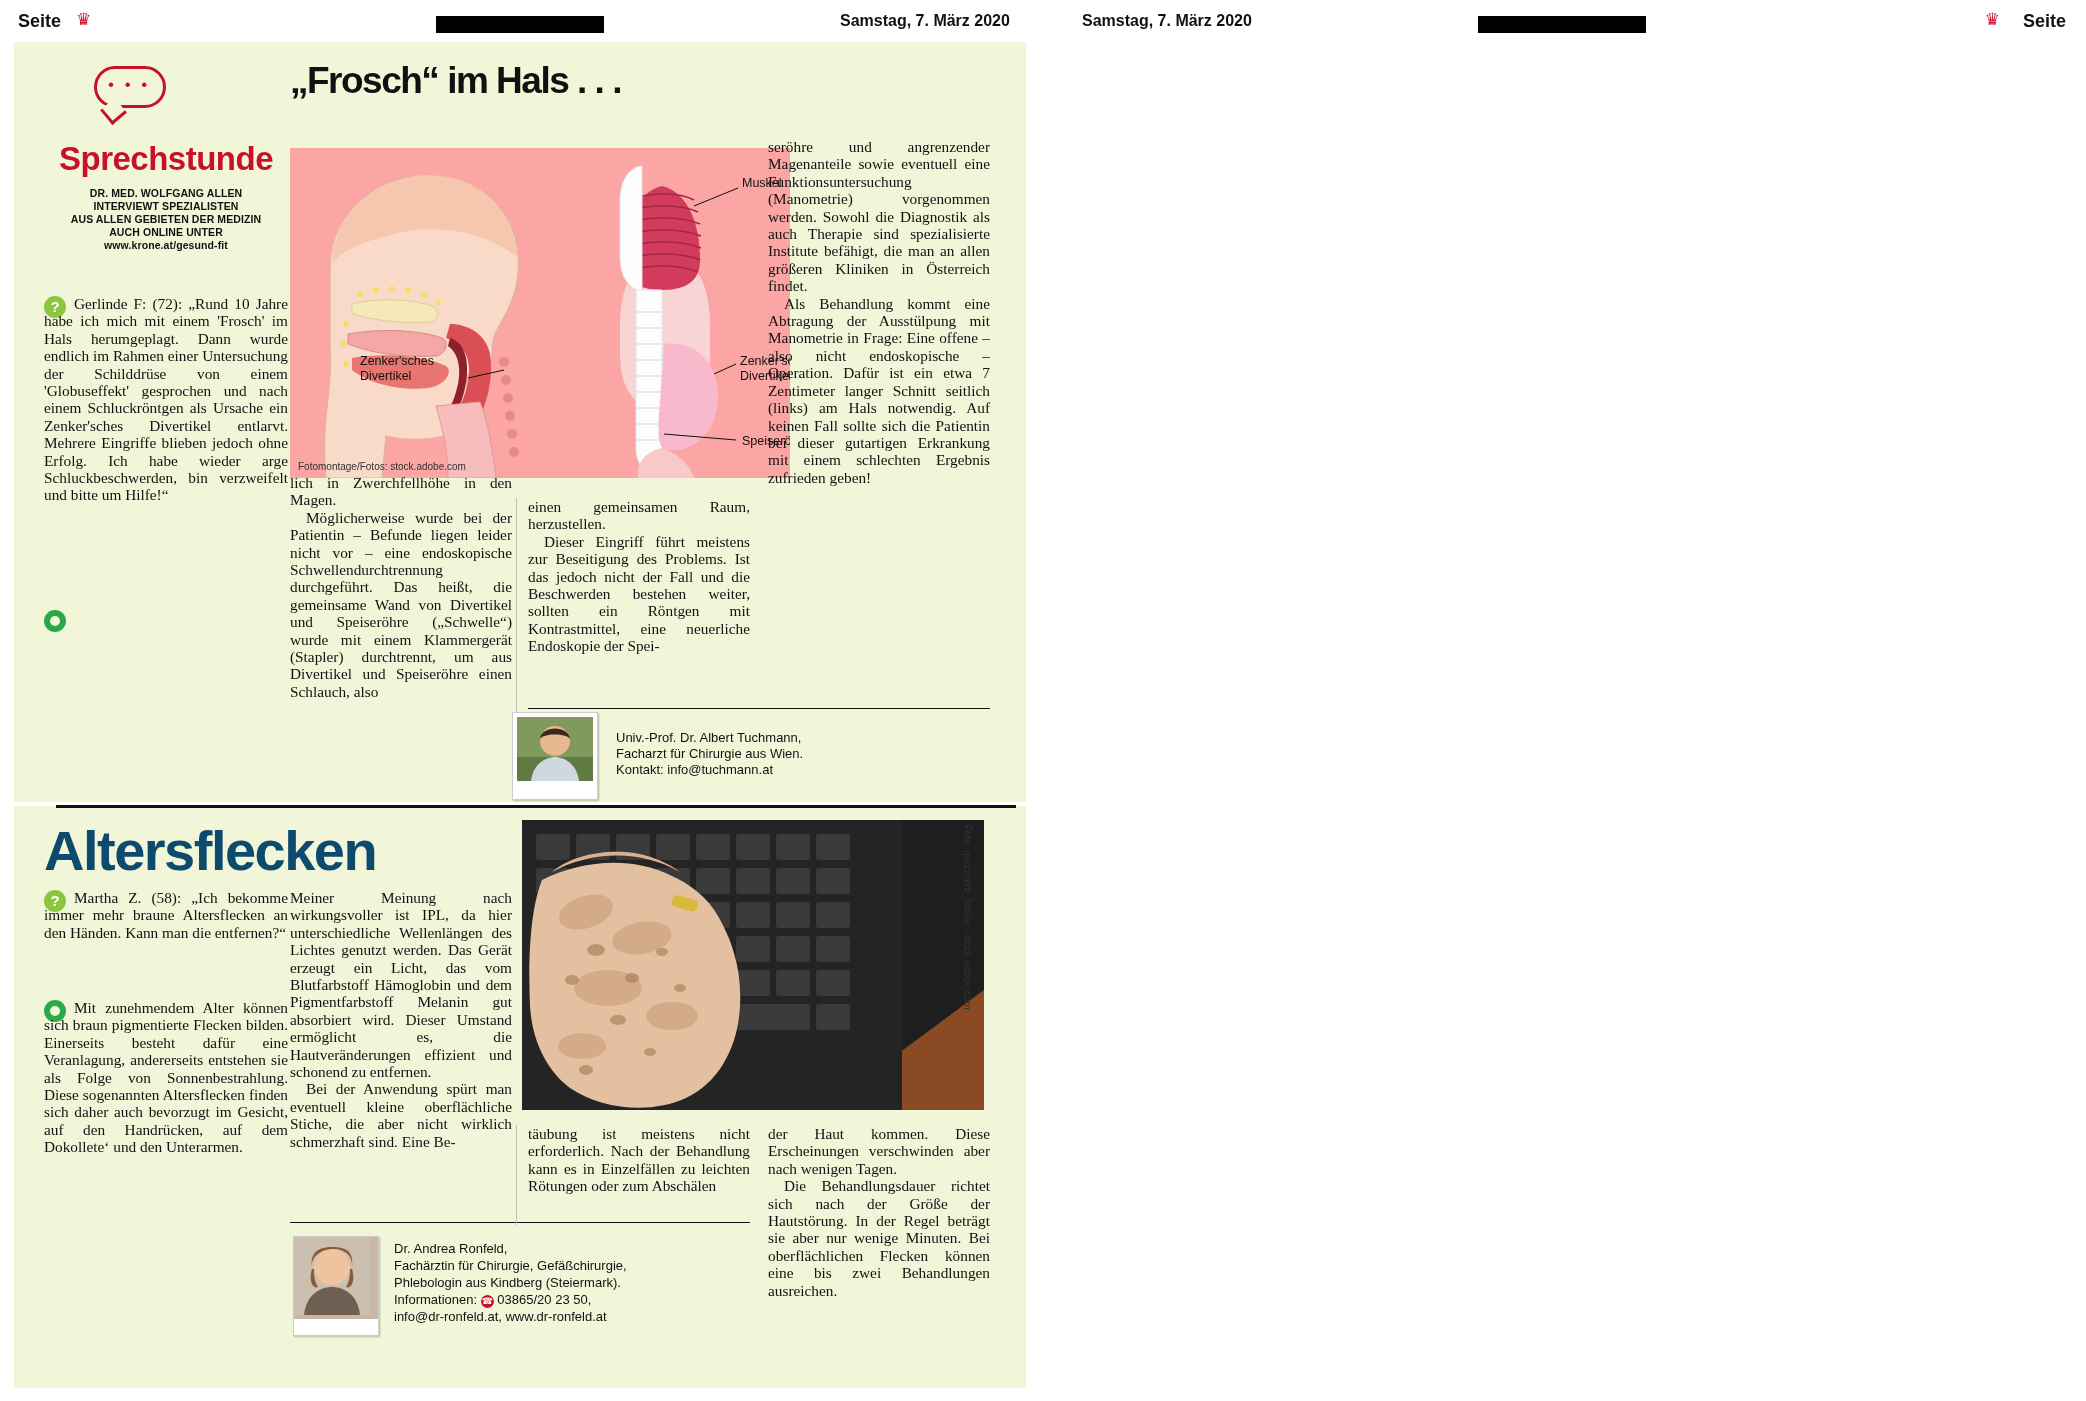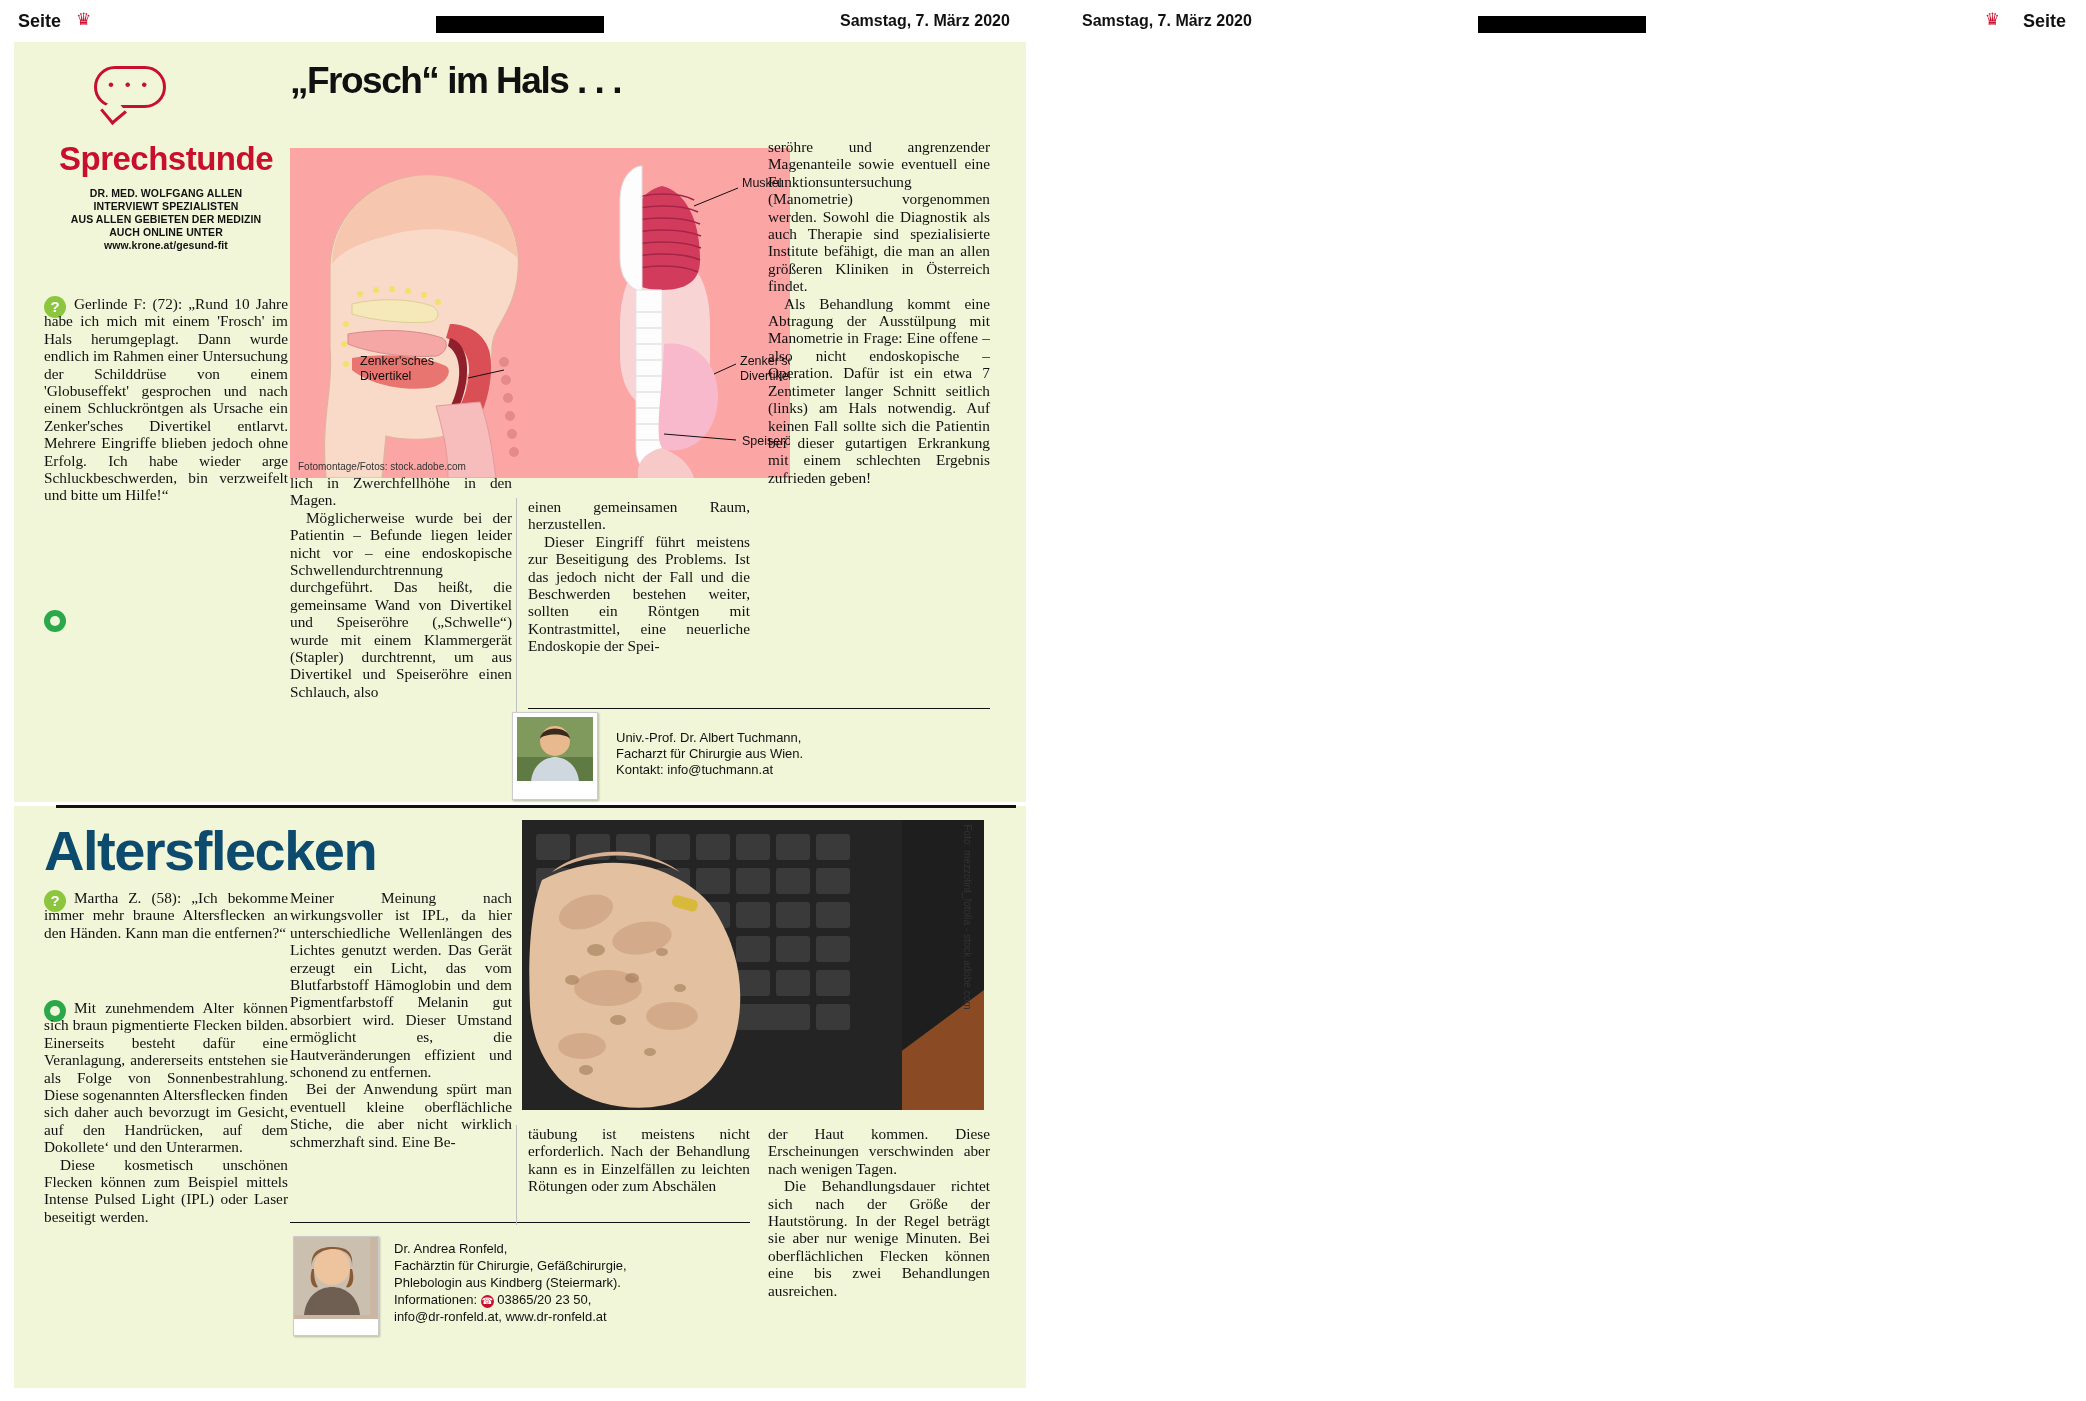--- a/index.html
+++ b/index.html
@@ -321,21 +321,20 @@
   <div class="qicon" style="left:44px;top:890px;">?</div>
   <div class="col" style="left:44px;top:889px;width:244px;">
     <p class="first" style="text-indent:30px;">Martha Z. (58): „Ich bekomme immer mehr braune Altersflecken an den Händen. Kann man die entfernen?“</p>
   </div>
 
   <div class="aicon" style="left:44px;top:1000px;">
       <div class="inner"></div>
     </div>
   <div class="col" style="left:44px;top:999px;width:244px;">
     <p class="first" style="text-indent:30px;">Mit zunehmendem Alter können sich braun pigmentierte Flecken bilden. Einerseits besteht dafür eine Veranlagung, andererseits entstehen sie als Folge von Sonnenbestrahlung. Diese sogenannten Altersflecken finden sich daher auch bevorzugt im Gesicht, auf den Handrücken, auf dem Dokollete‘ und den Unterarmen.</p>
-    <p>Diese kosmetisch unschönen Flecken können zum Beispiel mittels Intense Pulsed Light (IPL) oder Laser beseitigt werden.</p>
   </div>
 
   <div class="col" style="left:290px;top:889px;width:222px;">
     <p class="first">Meiner Meinung nach wirkungsvoller ist IPL, da hier unterschiedliche Wellenlängen des Lichtes genutzt werden. Das Gerät erzeugt ein Licht, das vom Blutfarbstoff Hämoglobin und dem Pigmentfarbstoff Melanin gut absorbiert wird. Dieser Umstand ermöglicht es, die Hautveränderungen effizient und schonend zu entfernen.</p>
     <p>Bei der Anwendung spürt man eventuell kleine oberflächliche Stiche, die aber nicht wirklich schmerzhaft sind. Eine Be-</p>
   </div>
 
   <div class="col" style="left:768px;top:1125px;width:222px;">
     <p class="first">der Haut kommen. Diese Erscheinungen verschwinden aber nach wenigen Tagen.</p>
     <p>Die Behandlungsdauer richtet sich nach der Größe der Hautstörung. In der Regel beträgt sie aber nur wenige Minuten. Bei oberflächlichen Flecken können eine bis zwei Behandlungen ausreichen.</p>

